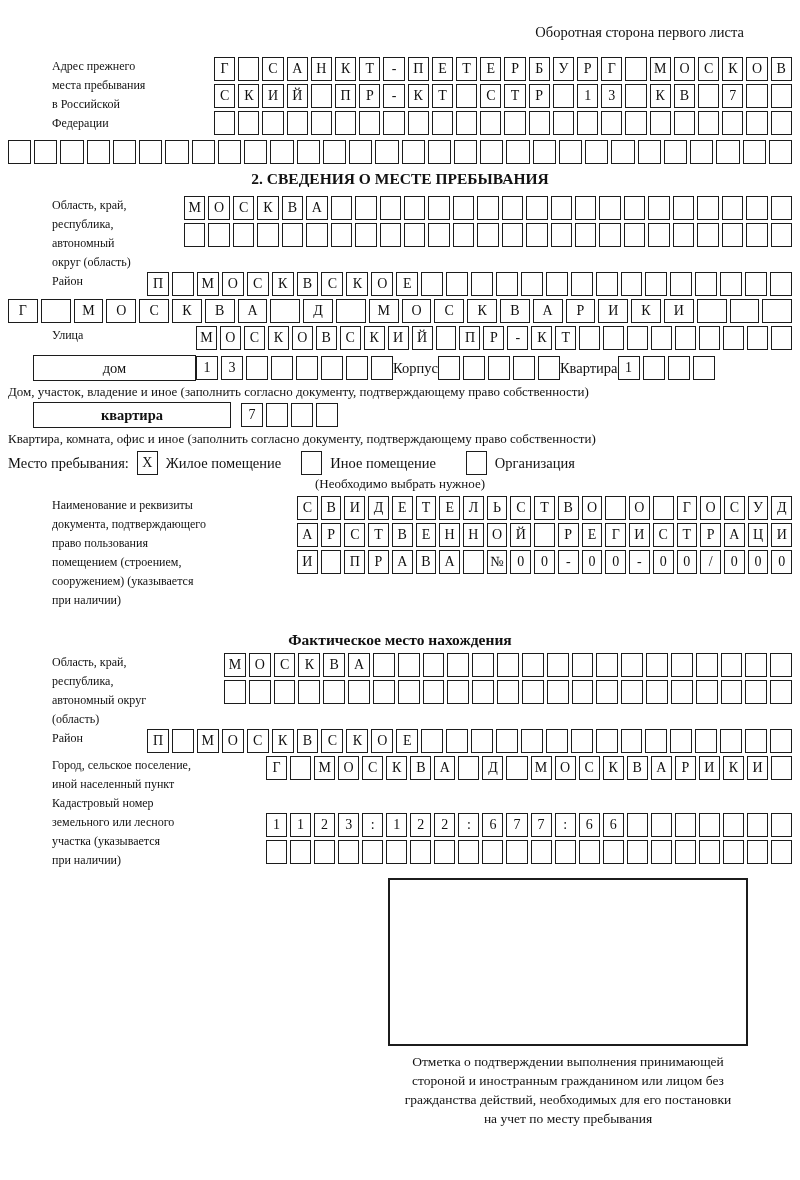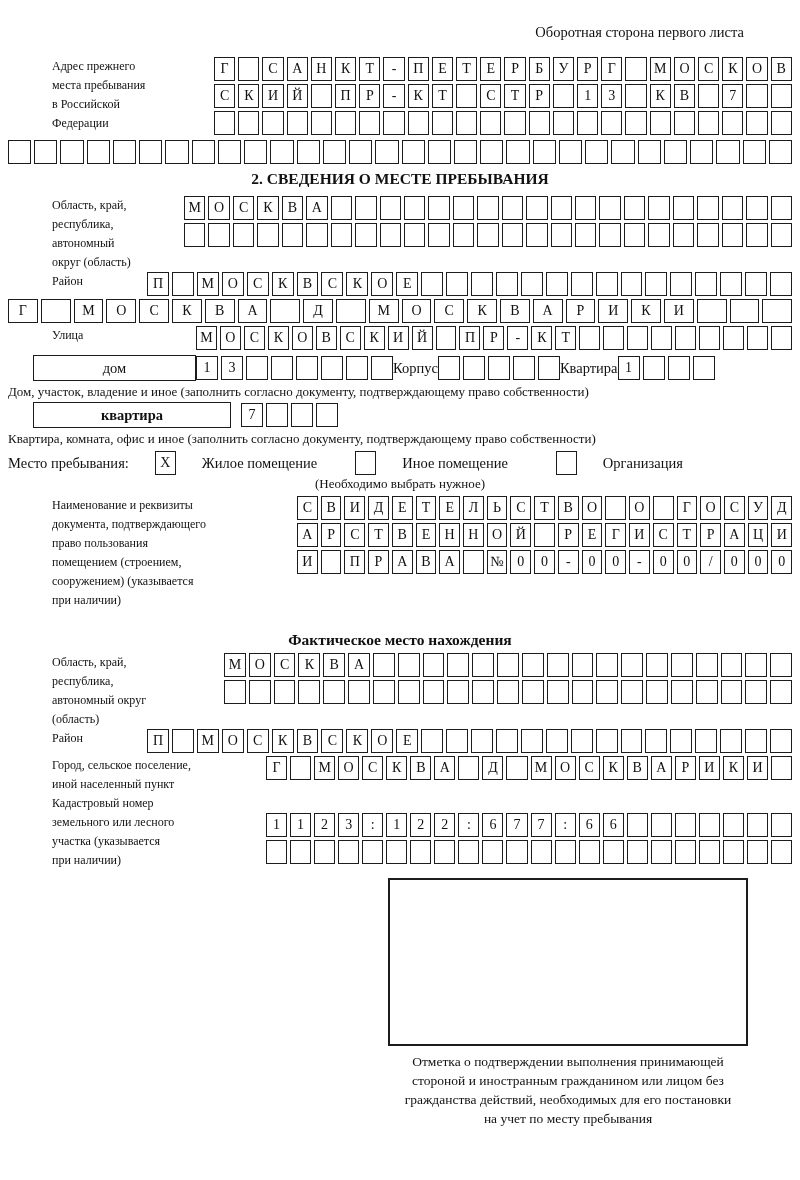--- a/index.html
+++ b/index.html
@@ -27,21 +27,21 @@
   .cellgroup .cell { flex:0 0 22px; width:22px; }
 
   .note { font-size:13px; line-height:17px; }
   .center { text-align:center; }
   .sec-title { text-align:center; font-weight:bold; font-size:15.5px; margin:6px 0 8px 0; }
 
   .widebox { border:1.5px solid #1c1c1c; height:26px; display:flex; align-items:center; justify-content:center; font-size:14.5px; }
   .inlrow { display:flex; align-items:center; margin:2px 0 2px 25px; }
   .inl-label { font-size:14.5px; }
 
-  .placerow { display:flex; align-items:center; gap:26px; font-size:14.5px; margin-top:4px; }
+  .placerow { display:flex; align-items:center; gap:8px; font-size:14.5px; margin-top:4px; }
   .cbox { flex:0 0 21px; width:21px; height:24px; border:1.5px solid #1c1c1c;
           display:flex; align-items:center; justify-content:center; font-size:14px; }
 
   .pre { white-space:pre-line; }
 
   .stampwrap { width:412px; margin-left:auto; margin-right:18px; margin-top:8px; }
   .stampbox { width:360px; height:168px; border:2px solid #1c1c1c; margin:0 auto; }
   .stampcap { font-size:13.5px; line-height:19px; text-align:center; margin-top:6px; white-space:pre-line; }
 
   .mb2{margin-bottom:2px;} .mb4{margin-bottom:4px;}

